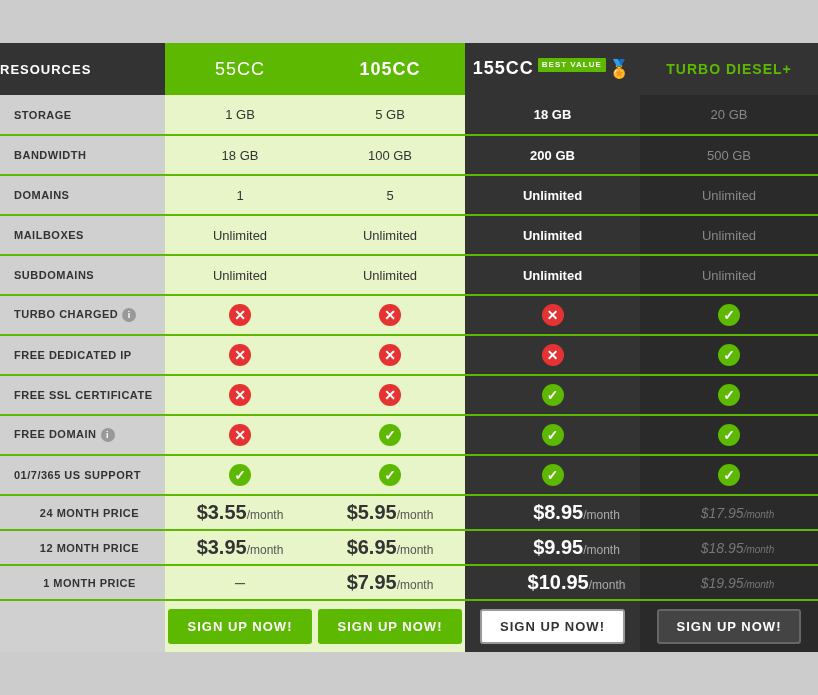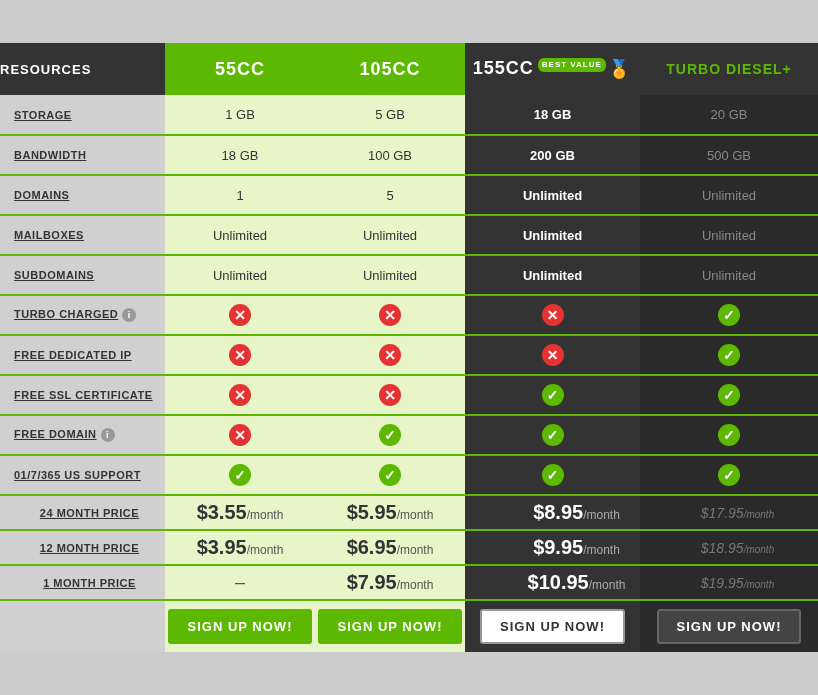--- a/index.html
+++ b/index.html
@@ -4,34 +4,34 @@
   <style>
     * { box-sizing: border-box; margin: 0; padding: 0; }
     body { background: #ccc; font-family: Arial, sans-serif; display: flex; justify-content: center; align-items: center; min-height: 100vh; }
     .table-wrap { width: 818px; border-collapse: collapse; overflow: hidden; }
     table { width: 100%; border-collapse: collapse; }
     th, td { text-align: center; padding: 0; }
 
     
     .header-row th { height: 52px; }
     .th-resources { background: #333; color: #fff; font-size: 13px; font-weight: bold; letter-spacing: 1px; text-align: left; width: 165px; }
-    .th-55cc { background: #5cb800; color: #fff; font-size: 18px; font-weight: bold; letter-spacing: 1px; width: 150px; }
+    .th-55cc { background: #5cb800; color: #fff; font-size: 18px; font-weight: normal; letter-spacing: 1px; width: 150px; }
     .th-105cc { background: #5cb800; color: #fff; font-size: 18px; font-weight: bold; letter-spacing: 1px; width: 150px; }
     .th-155cc { background: #333; color: #fff; font-size: 18px; font-weight: bold; letter-spacing: 1px; width: 175px; }
     .th-turbo { background: #333; color: #5cb800; font-size: 14px; font-weight: bold; letter-spacing: 1px; width: 178px; }
 
-    .best-value-badge { display: inline-block; background: #5cb800; color: #fff; font-size: 8px; font-weight: bold; padding: 2px 4px; border-radius: 6px; margin-left: 4px; vertical-align: middle; line-height: 1.2; }
+    .best-value-badge { display: inline-block; background: #5cb800; color: #fff; font-size: 8px; font-weight: bold; padding: 2px 4px; border-radius: 1px; margin-left: 4px; vertical-align: middle; line-height: 1.2; }
     .medal-icon { display: inline-block; vertical-align: middle; margin-left: 3px; }
 
     
     .data-row { border-bottom: 2px solid #5cb800; }
     .data-row td { height: 40px; vertical-align: middle; }
 
     
-    .td-label { background: #d0d0d0; text-align: left; padding-left: 14px; font-size: 11px; font-weight: bold; color: #333; letter-spacing: 0.5px; text-decoration: underline; }
+    .td-label { background: #d0d0d0; text-align: left; padding-left: 14px; font-size: 11px; font-weight: bold; color: #333; letter-spacing: 0.5px; }
     .info-icon { display: inline-block; width: 14px; height: 14px; background: #999; border-radius: 50%; color: #fff; font-size: 9px; font-weight: bold; text-align: center; line-height: 14px; margin-left: 4px; vertical-align: middle; cursor: pointer; }
 
     
     .td-green { background: #e8f5c8; color: #333; font-size: 13px; }
 
     
     .td-dark { background: #333; color: #fff; font-size: 13px; font-weight: bold; }
     .td-darkest { background: #2a2a2a; color: #888; font-size: 13px; }
 
     

